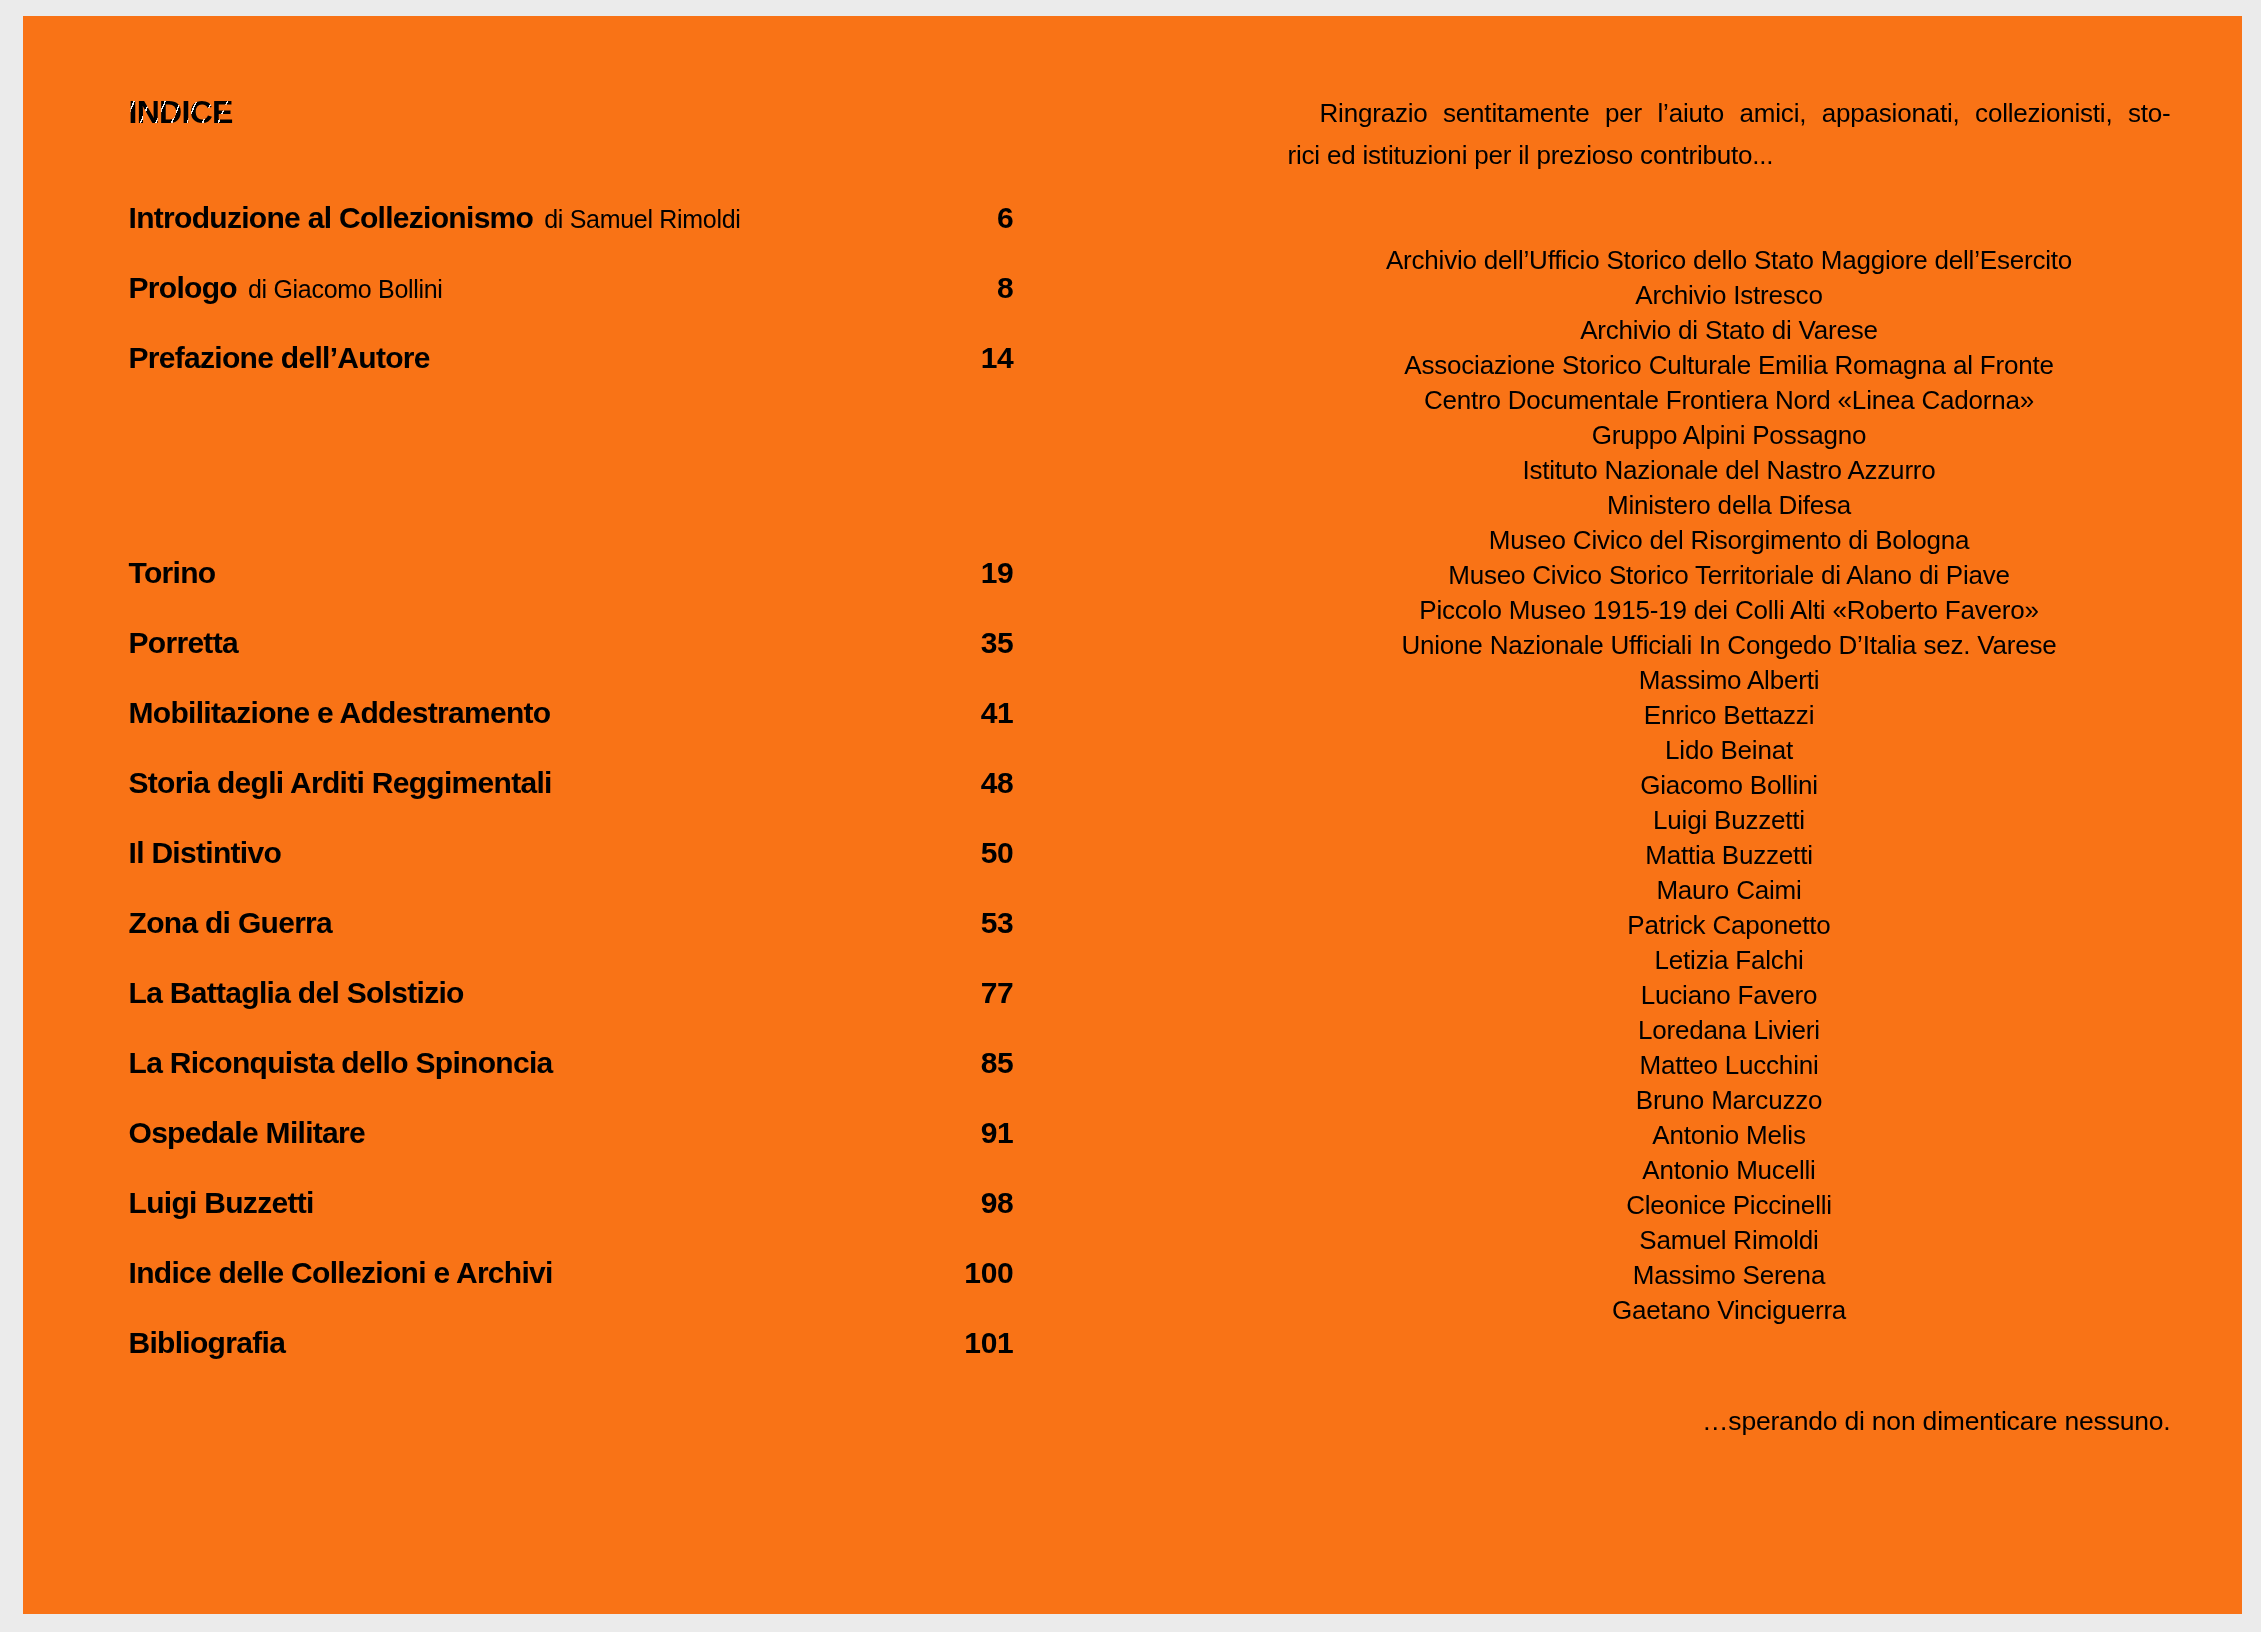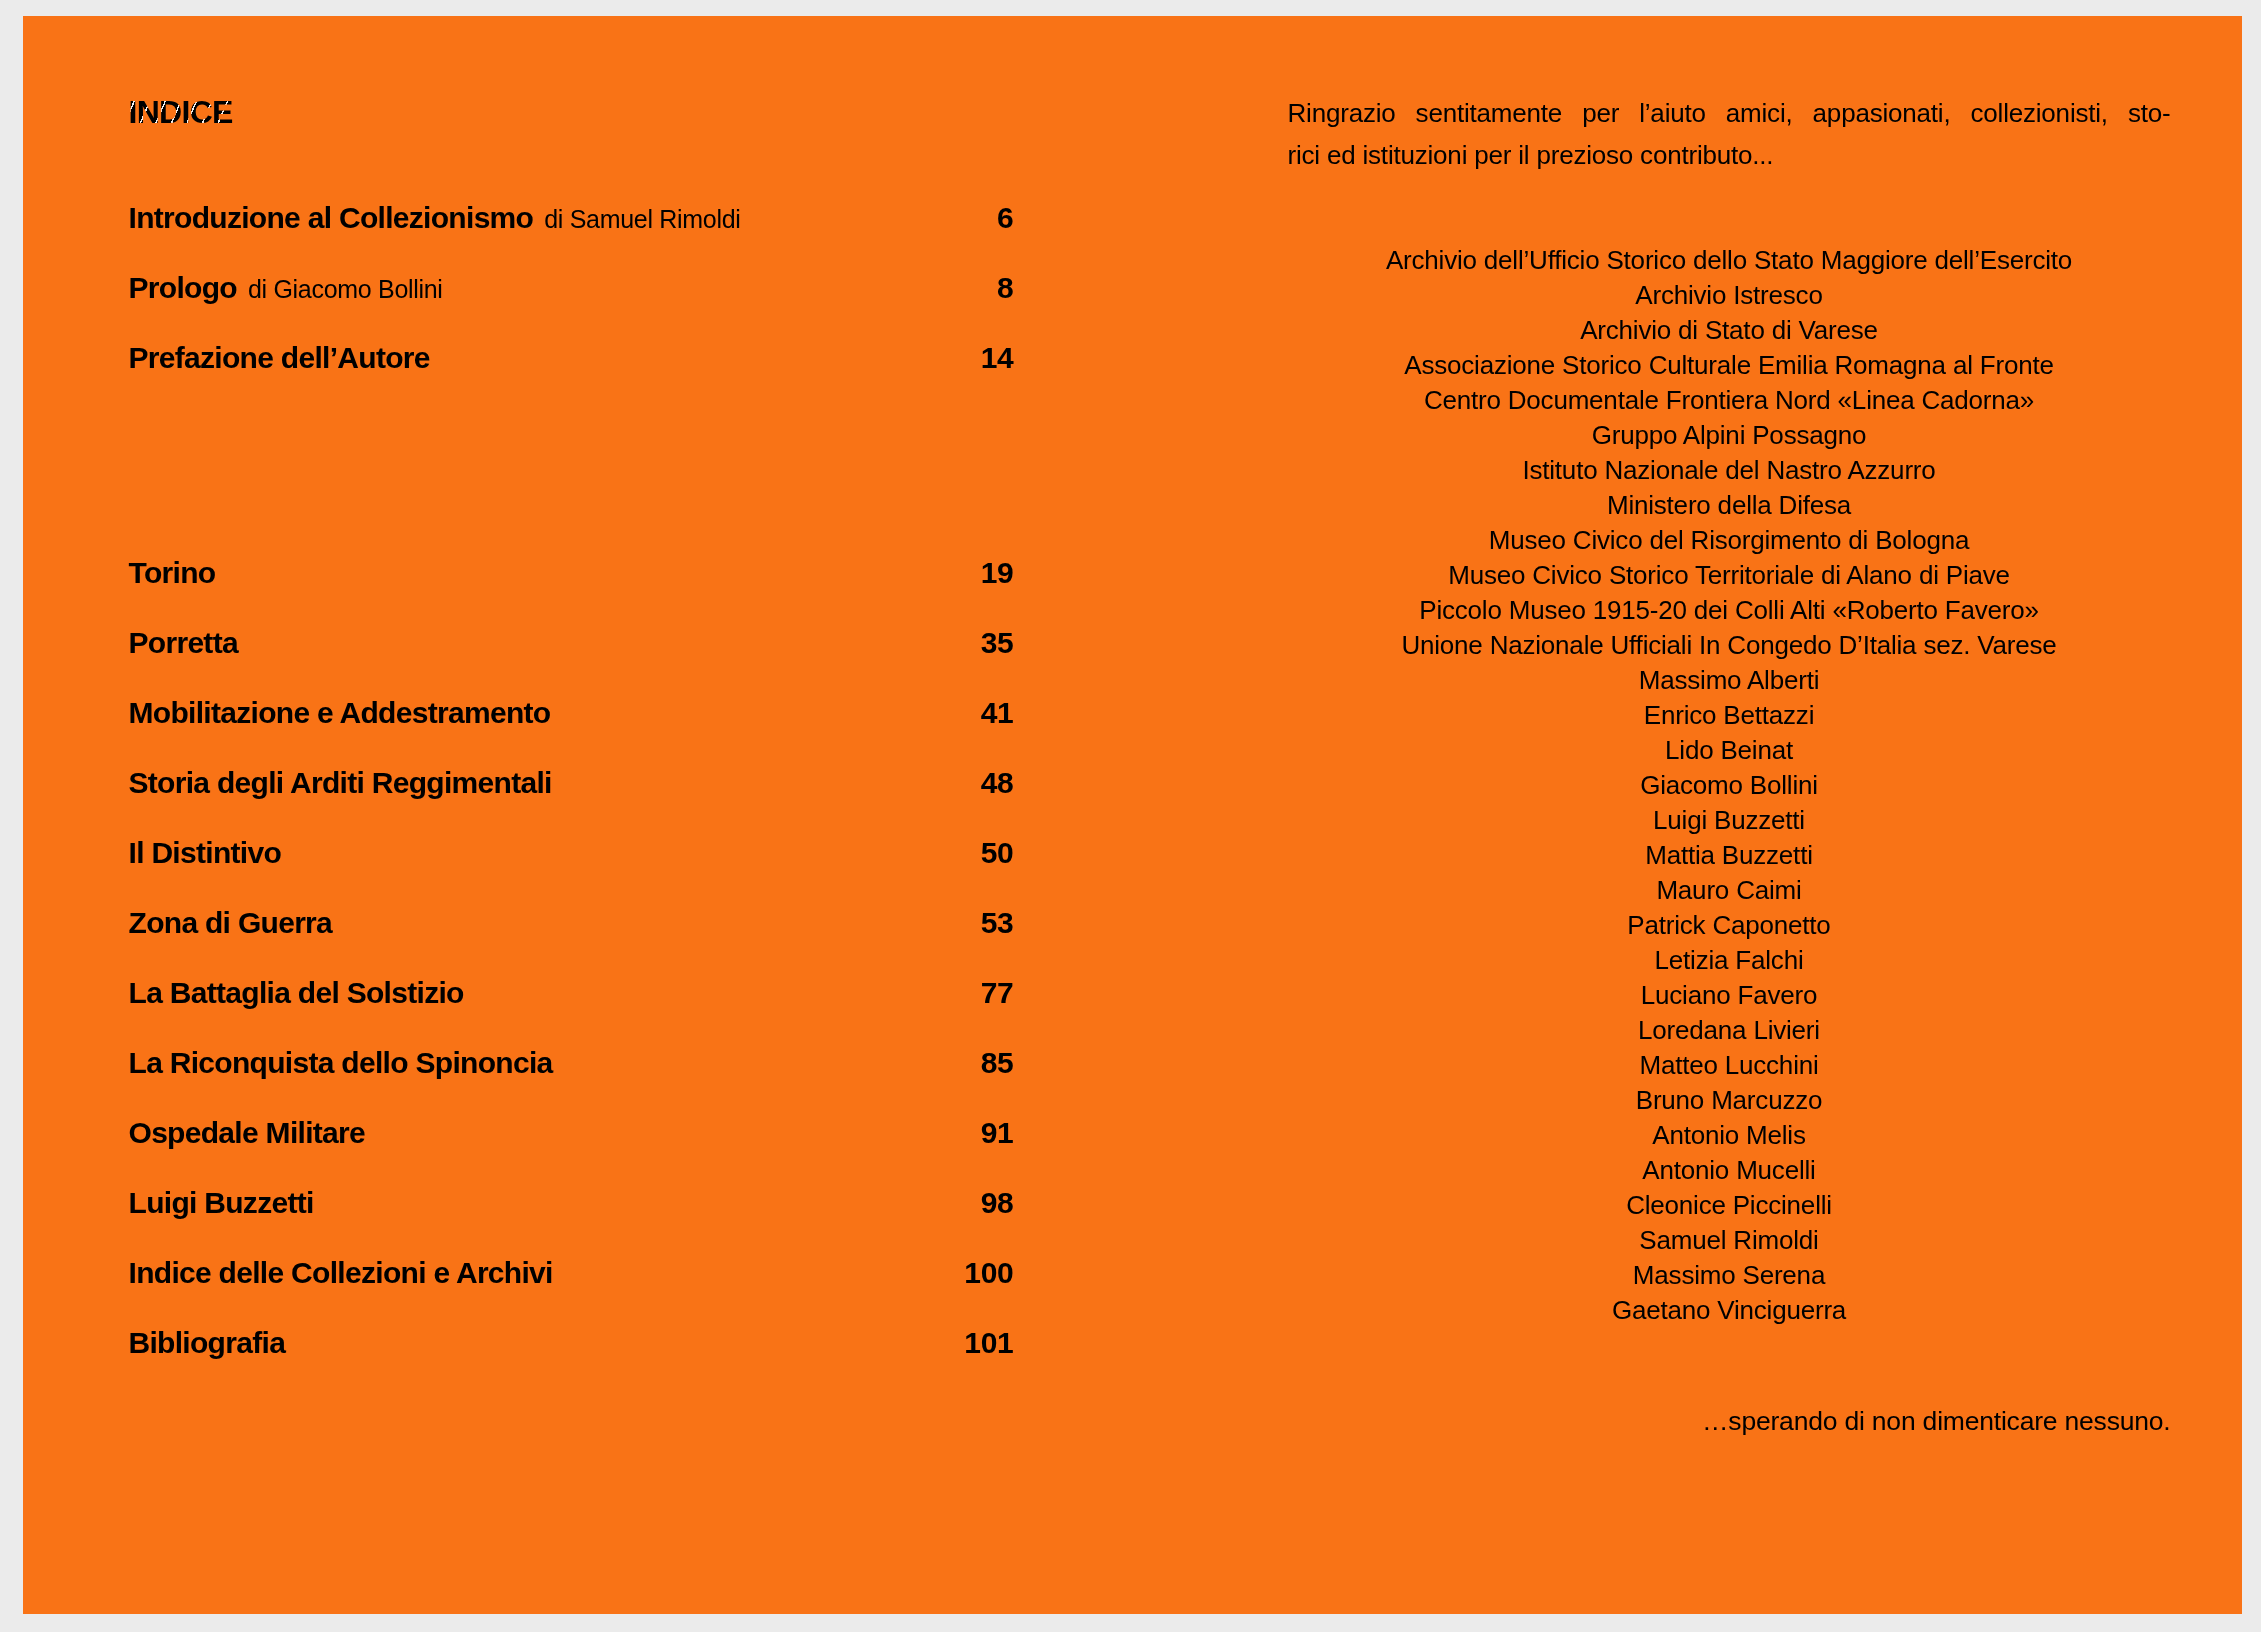--- a/index.html
+++ b/index.html
@@ -84,20 +84,21 @@
     left: 1265px;
     top: 76px;
     width: 883px;
     font-size: 26px;
     line-height: 42px;
     letter-spacing: -0.2px;
   }
   .ack-intro-line1 {
     text-align: justify;
     text-align-last: justify;
+    margin-left: 32px;
   }
   .ack-intro-line2 {
     text-align: left;
   }
   .ack-list {
     position: absolute;
     left: 1265px;
     top: 227px;
     width: 883px;
     font-size: 26px;
@@ -229,21 +230,21 @@
       <div class="ack-item">Archivio dell’Ufficio Storico dello Stato Maggiore dell’Esercito</div>
       <div class="ack-item">Archivio Istresco</div>
       <div class="ack-item">Archivio di Stato di Varese</div>
       <div class="ack-item">Associazione Storico Culturale Emilia Romagna al Fronte</div>
       <div class="ack-item">Centro Documentale Frontiera Nord «Linea Cadorna»</div>
       <div class="ack-item">Gruppo Alpini Possagno</div>
       <div class="ack-item">Istituto Nazionale del Nastro Azzurro</div>
       <div class="ack-item">Ministero della Difesa</div>
       <div class="ack-item">Museo Civico del Risorgimento di Bologna</div>
       <div class="ack-item">Museo Civico Storico Territoriale di Alano di Piave</div>
-      <div class="ack-item">Piccolo Museo 1915-20 dei Colli Alti «Roberto Favero»</div>
+      <div class="ack-item">Piccolo Museo 1915-19 dei Colli Alti «Roberto Favero»</div>
       <div class="ack-item">Unione Nazionale Ufficiali In Congedo D’Italia sez. Varese</div>
       <div class="ack-item">Massimo Alberti</div>
       <div class="ack-item">Enrico Bettazzi</div>
       <div class="ack-item">Lido Beinat</div>
       <div class="ack-item">Giacomo Bollini</div>
       <div class="ack-item">Luigi Buzzetti</div>
       <div class="ack-item">Mattia Buzzetti</div>
       <div class="ack-item">Mauro Caimi</div>
       <div class="ack-item">Patrick Caponetto</div>
       <div class="ack-item">Letizia Falchi</div>

